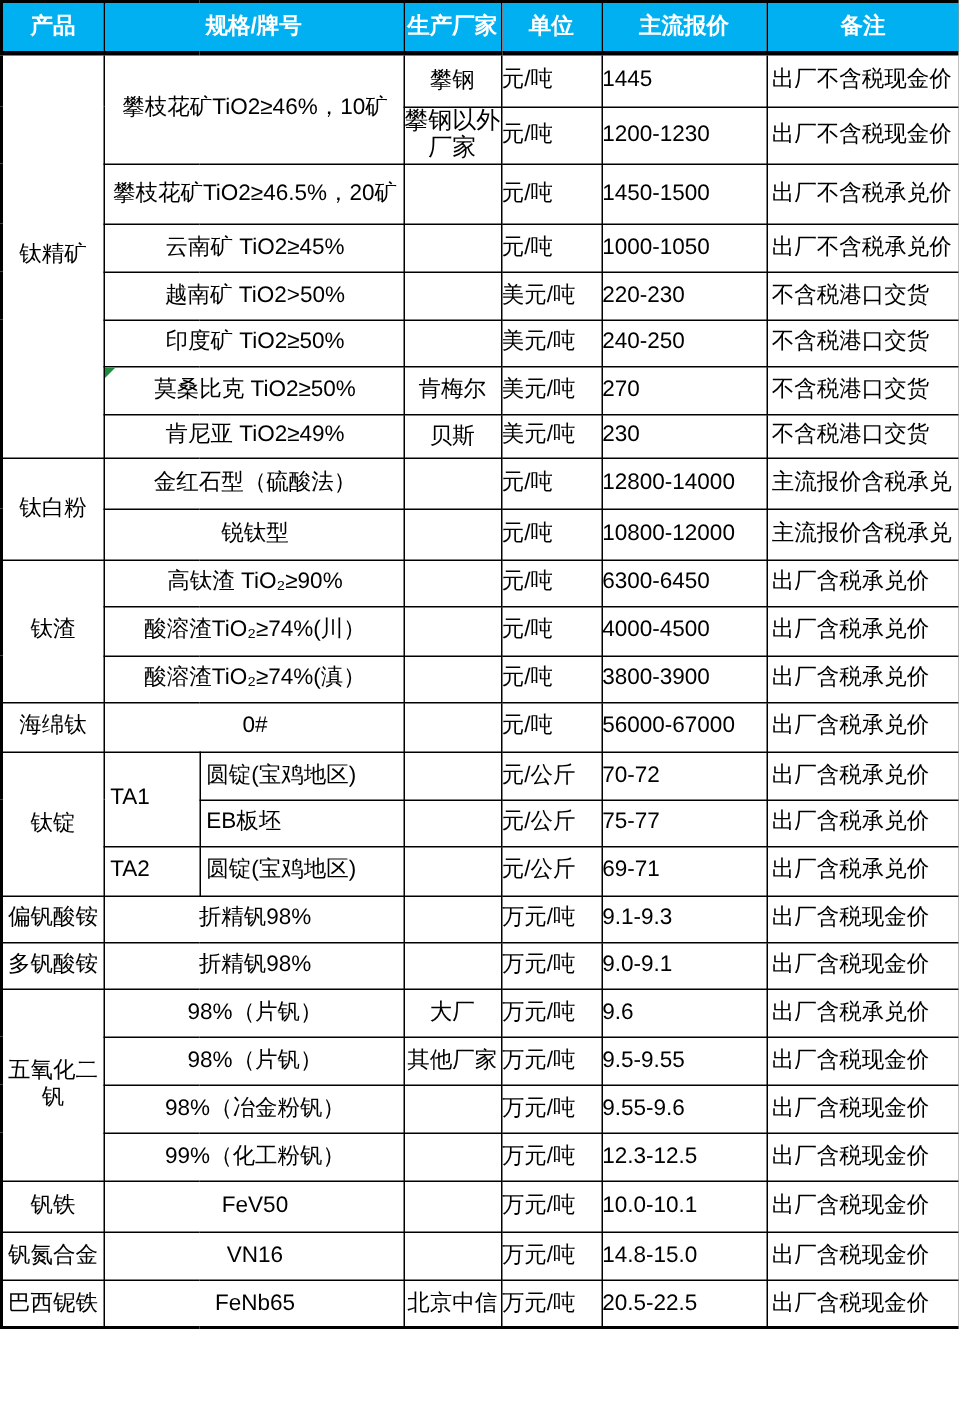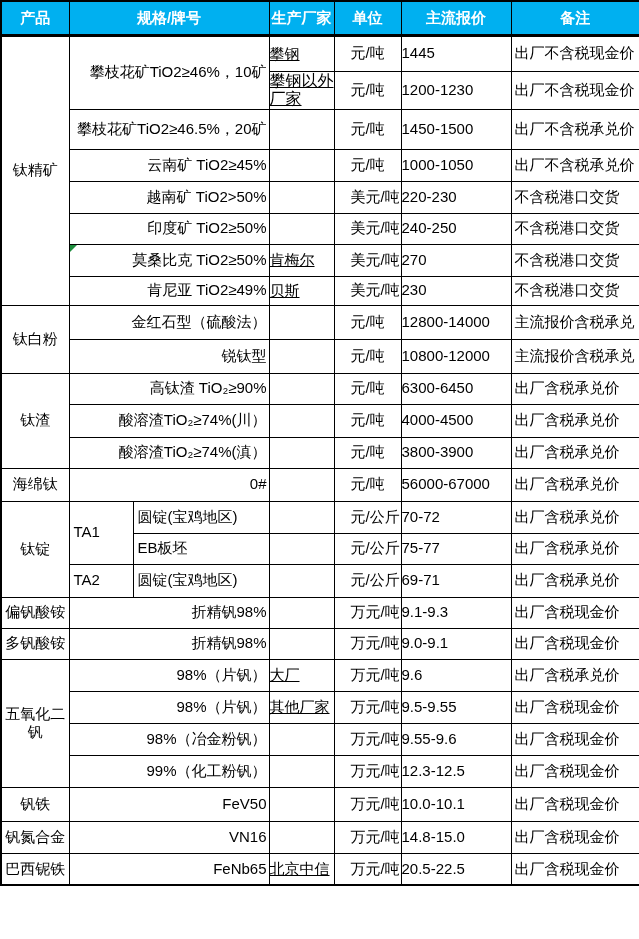--- a/index.html
+++ b/index.html
@@ -26,24 +26,24 @@
     word-break:break-all;
   }
   thead th{
     background:var(--header-bg);color:var(--header-text);
     font-weight:bold;height:32px;text-align:center;
     border-bottom:3px solid var(--border-color);
   }
   td.product{text-align:center;}
   td.speca{text-align:left;padding:1px 2px 1px 4px;}
   td.specb{text-align:left;padding:1px 2px 1px 4px;}
-  td.spec{text-align:right;padding:1px 2px 1px 4px;}
-  td.maker{line-height:1.15;text-decoration:underline;}
+  td.spec{text-align:center;padding:1px 2px 1px 4px;}
+  td.maker{text-align:center;line-height:1.15;}
   td.maker.small{font-size:16px;}
-  td.unit{text-align:left;padding-left:16px;white-space:nowrap;}
+  td.unit{text-align:left;padding-left:0;white-space:nowrap;}
   td.price{white-space:nowrap;}
   td.note{text-align:left;padding-left:3px;white-space:nowrap;}
   td.flagged{position:relative;}
   .flag-tri{
     position:absolute;top:0;left:0;width:0;height:0;
     border-top:7px solid var(--flag-green);
     border-right:7px solid transparent;
   }
 </style>
 </head>

